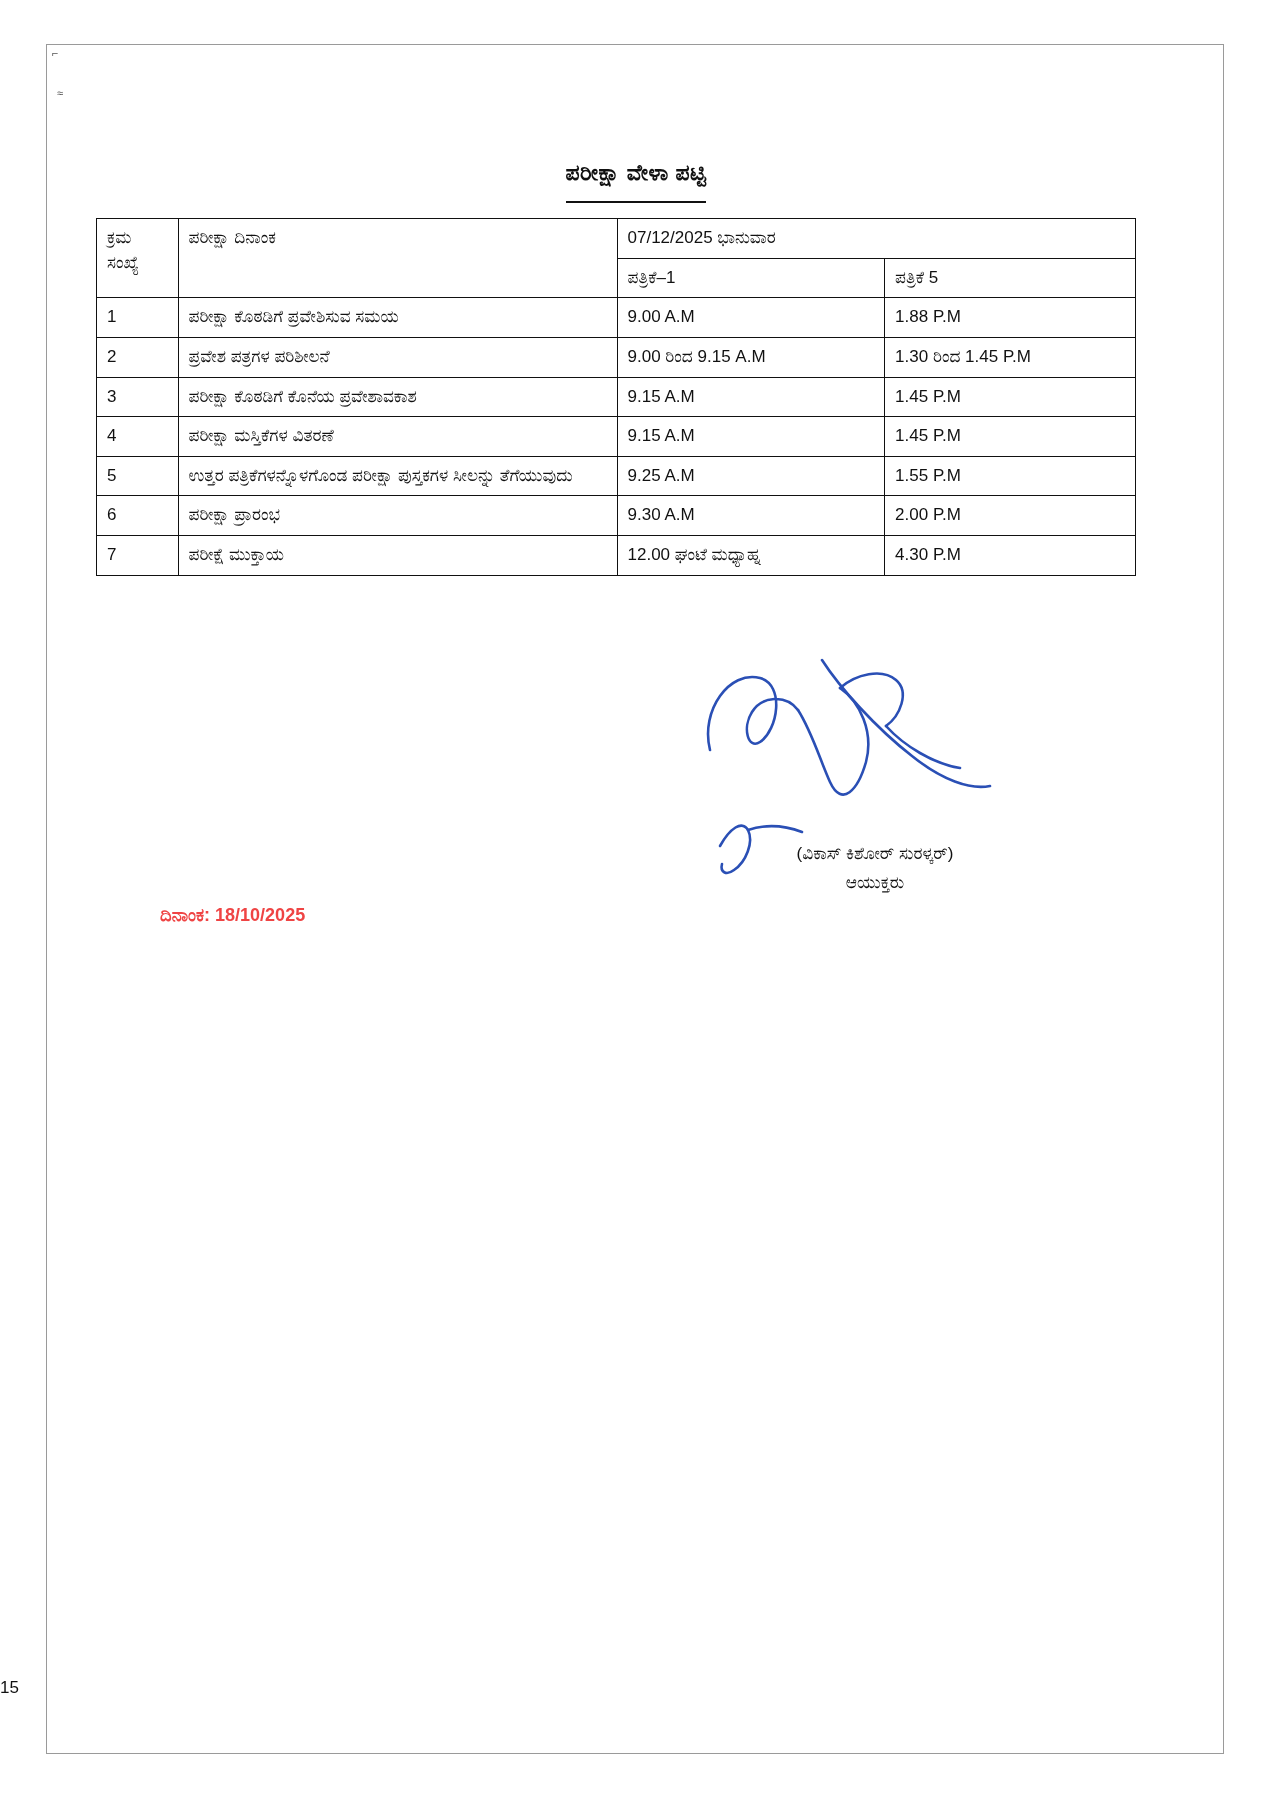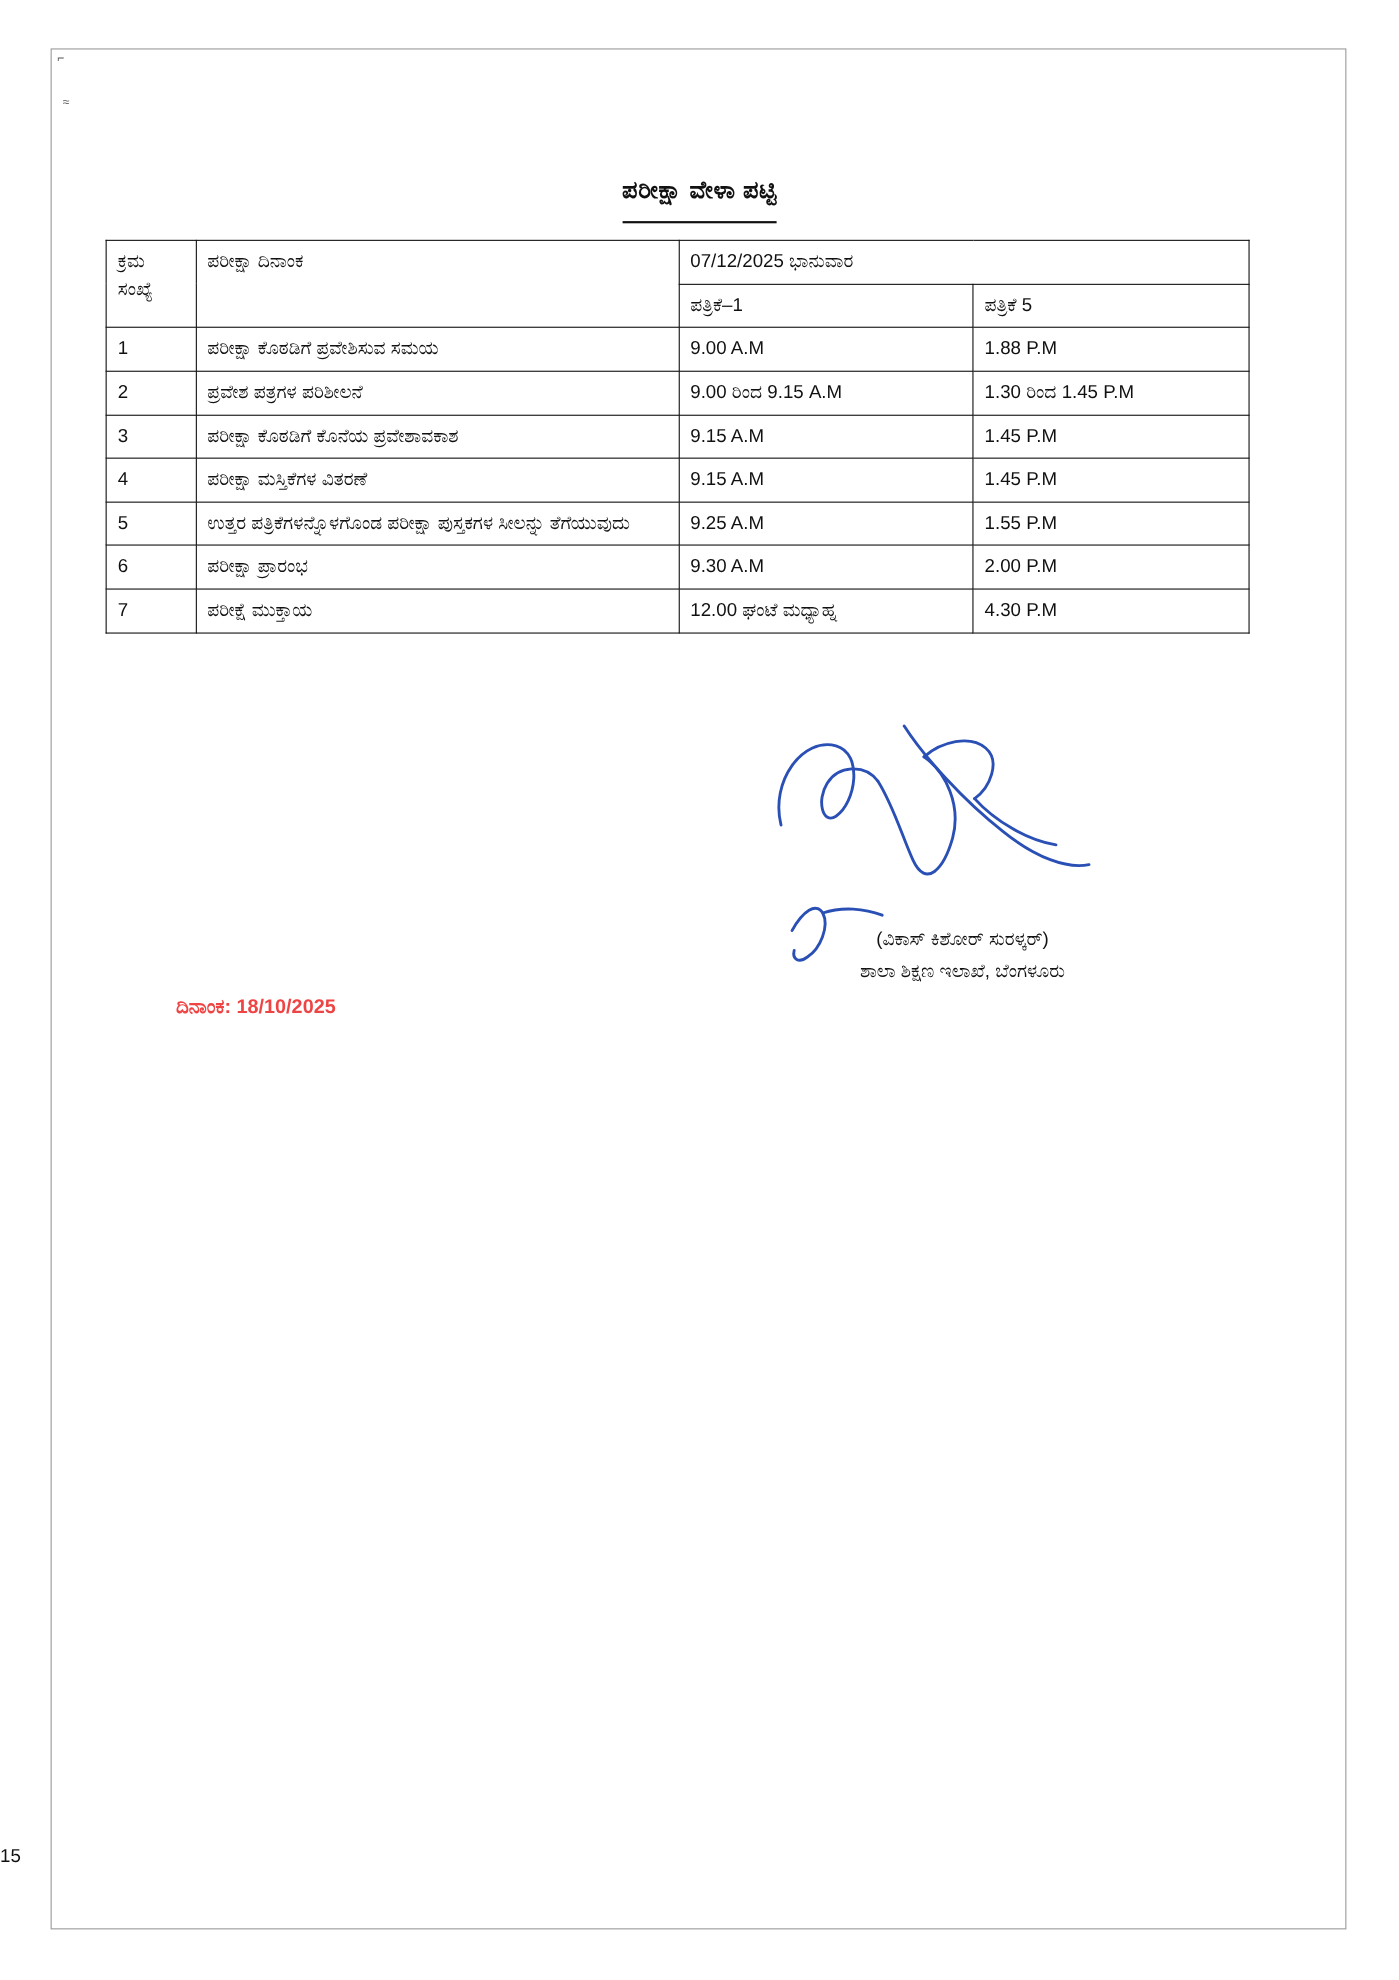--- a/index.html
+++ b/index.html
@@ -222,19 +222,19 @@
       <path d="M150 38 C166 24, 192 18, 206 30 C220 42, 210 66, 196 76"></path>
       <path d="M132 10 C150 38, 186 78, 222 106 C252 130, 280 140, 300 136"></path>
       <path d="M196 76 C214 96, 244 114, 270 118"></path>
       <path d="M30 196 C40 178, 52 170, 58 180 C64 192, 56 212, 44 220 C36 226, 30 222, 32 214"></path>
       <path d="M58 180 C76 174, 96 176, 112 182"></path>
     </g>
   </svg>
 
   <div class="signature-block">
     <div>(ವಿಕಾಸ್ ಕಿಶೋರ್ ಸುರಳ್ಕರ್)</div>
-    <div>ಶಾಲಾ ಶಿಕ್ಷಣ ಇಲಾಖೆ, ಬೆಂಗಳೂರು</div>
+    <div>ಆಯುಕ್ತರು</div>
   </div>
 
   <div class="date-line">ದಿನಾಂಕ: 18/10/2025</div>
 
   <div class="page-number">15</div>
 </div>
 
 </body></html>

